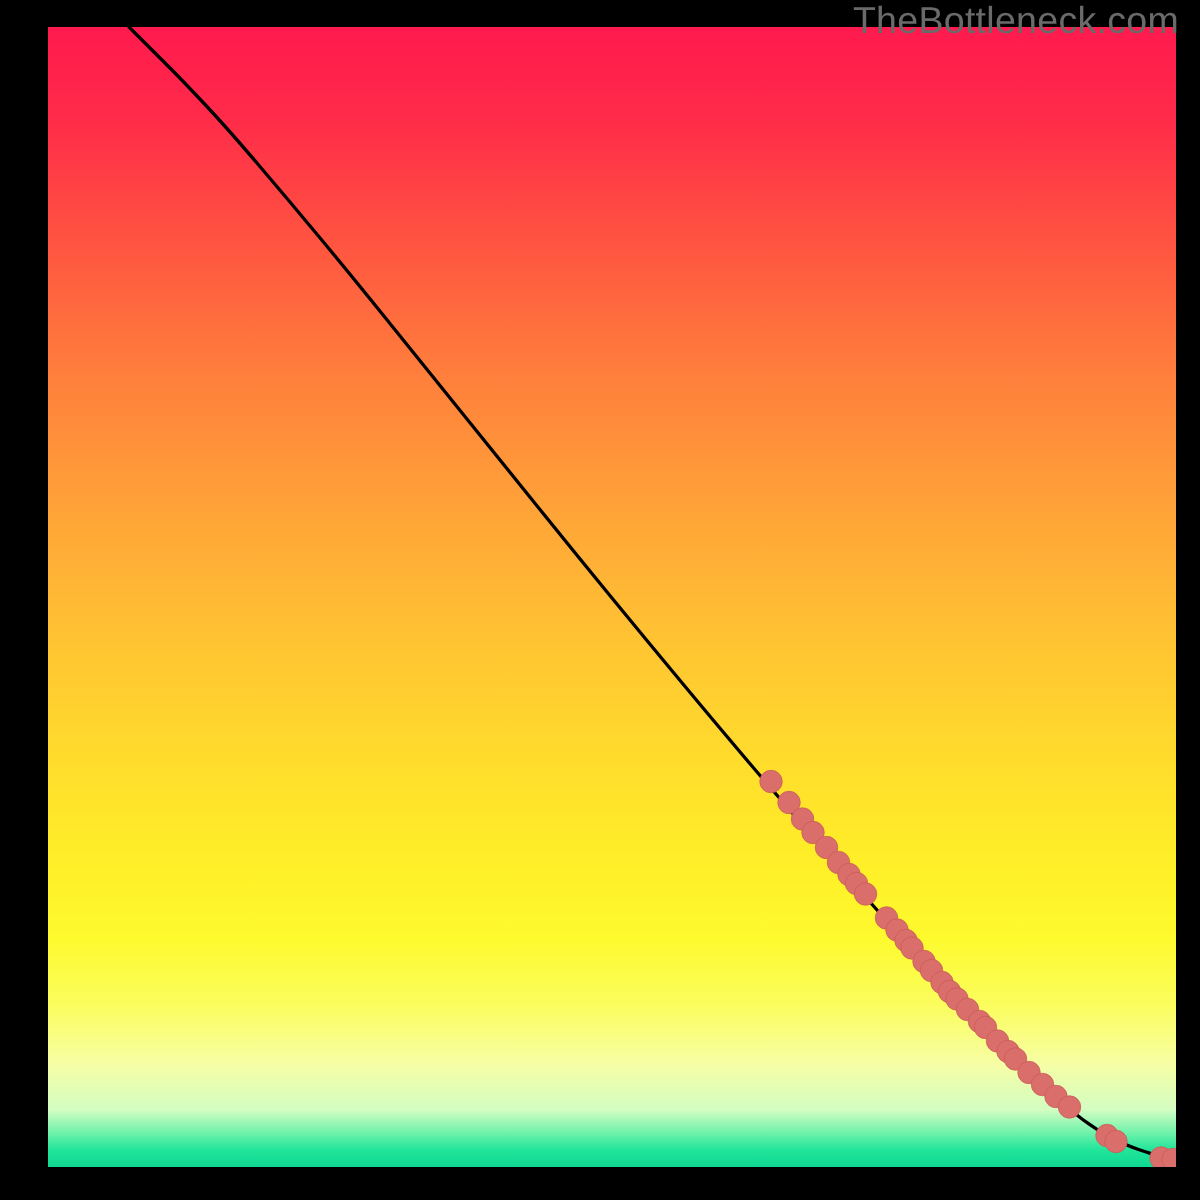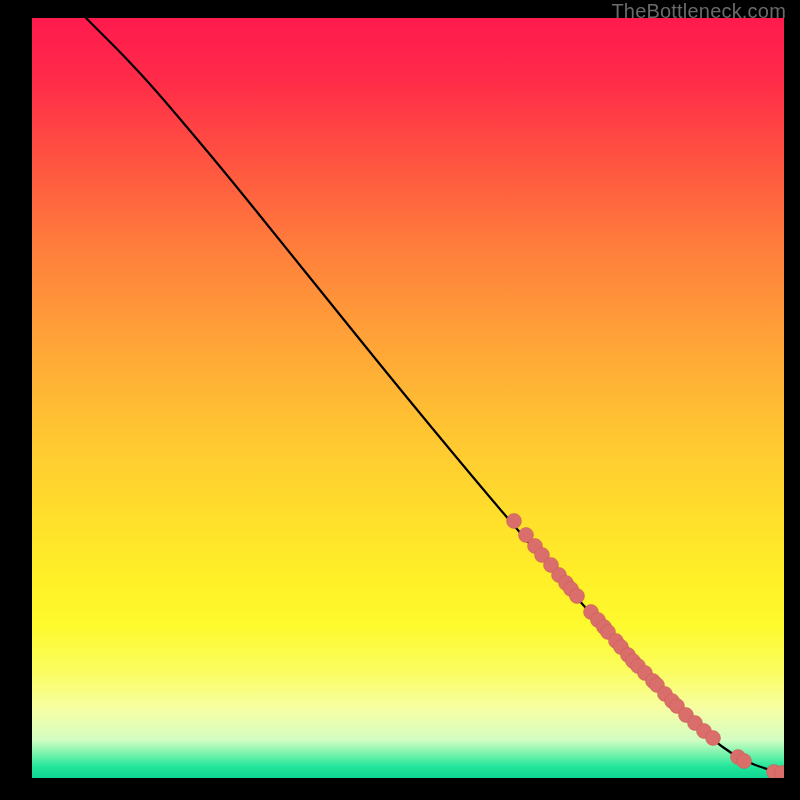--- a/index.html
+++ b/index.html
@@ -48,21 +48,21 @@
     top: 18px;
     width: 752px;
     height: 760px;
     pointer-events: none;
   }
   .watermark {
     position: absolute;
     top: 0px;
     right: 14px;
     font-family: Arial, Helvetica, sans-serif;
-    font-size: 20px;
+    font-size: 25px;
     color: #6a6a6a;
     letter-spacing: 0.2px;
     user-select: none;
   }
   .curve {
     fill: none;
     stroke: #000;
     stroke-width: 2.2;
     stroke-linecap: round;
   }

